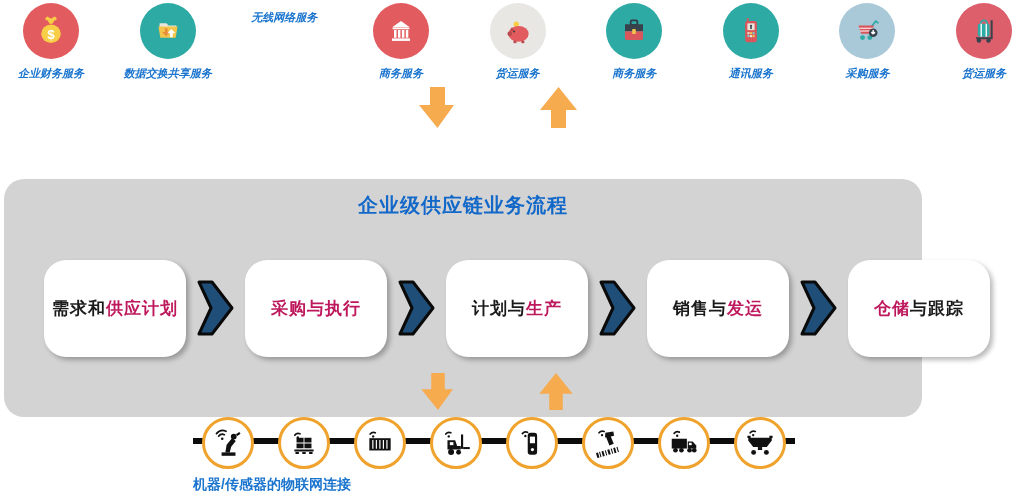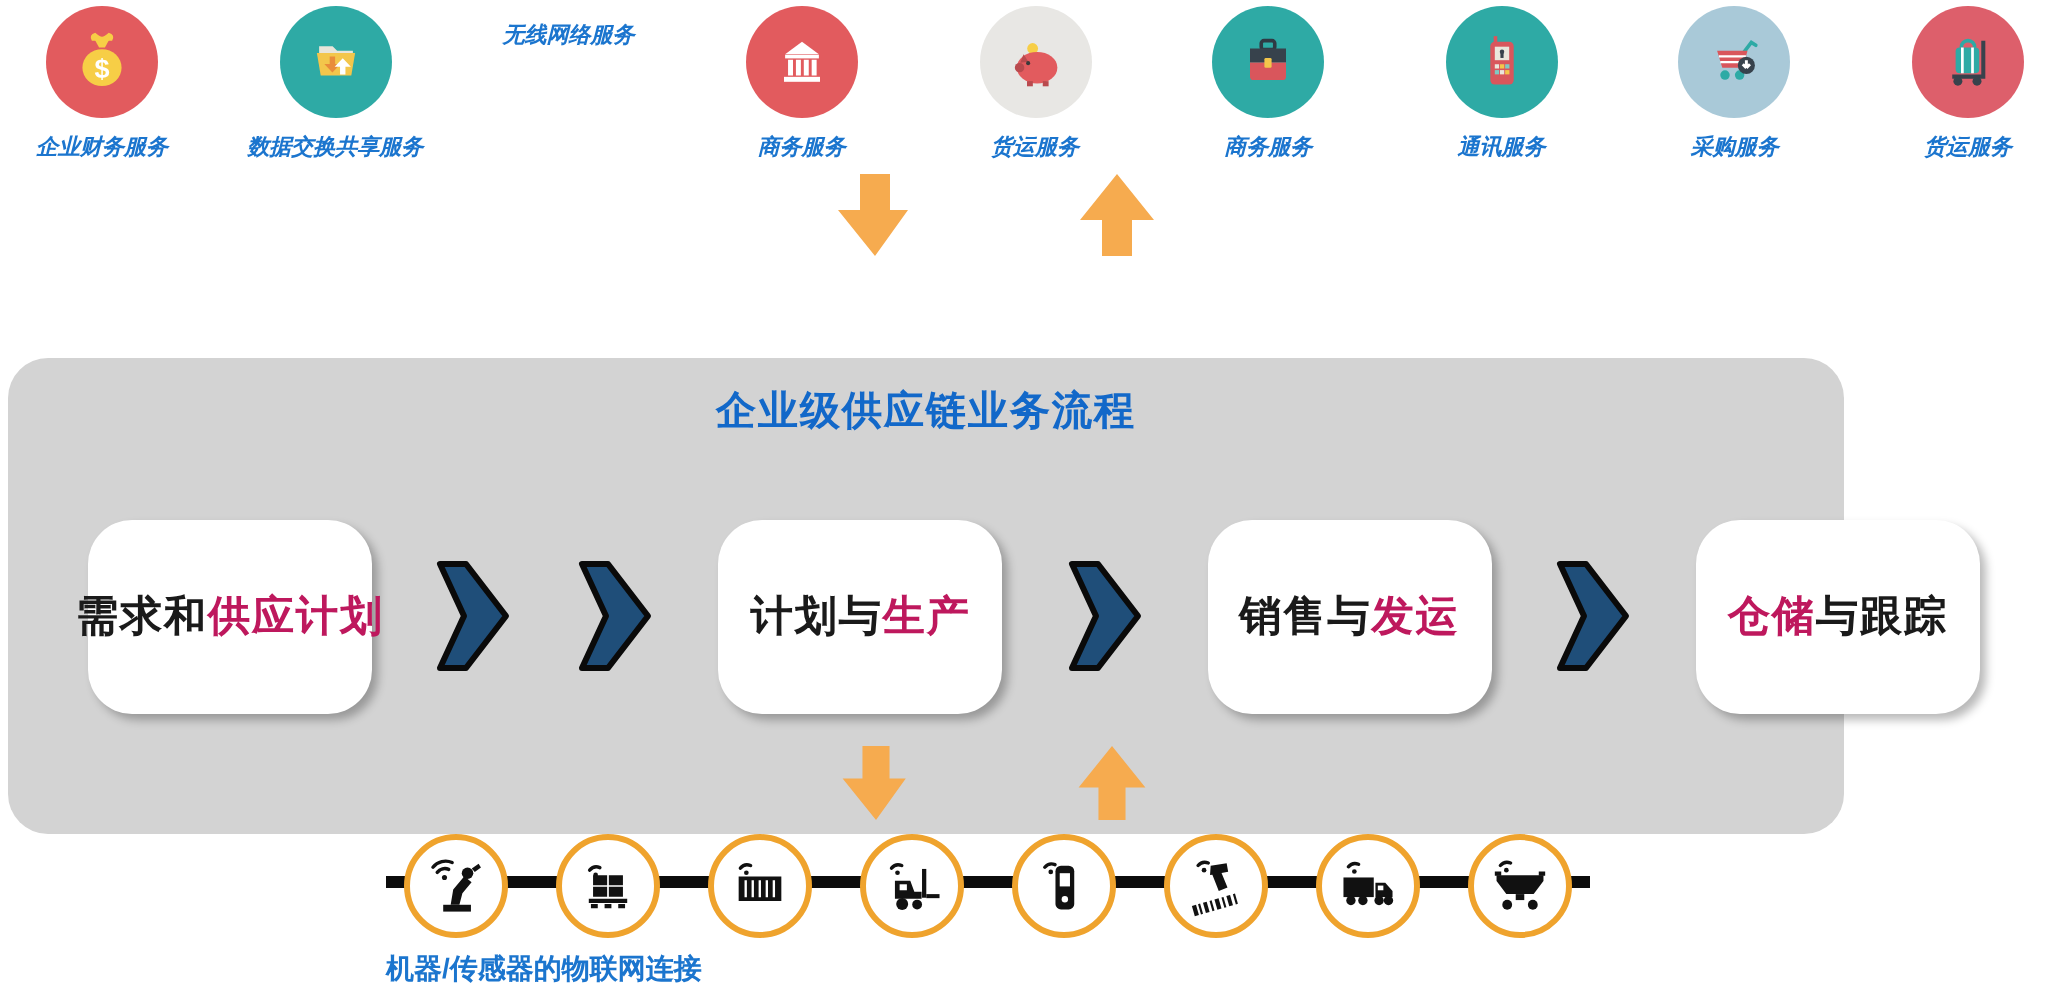--- a/index.html
+++ b/index.html
@@ -35,21 +35,21 @@
     font-size:20px;font-weight:bold;color:#1268C9;letter-spacing:1px;
   }
   .flow{
     position:absolute;top:80px;left:40px;width:946px;height:98px;
     display:flex;align-items:center;justify-content:space-between;
   }
   .pbox{
     width:142px;height:97px;background:#ffffff;border-radius:22px;
     box-shadow:3px 3px 5px rgba(0,0,0,0.28);
     display:flex;align-items:center;justify-content:center;
-    font-size:21px;font-weight:bold;letter-spacing:1px;white-space:nowrap;
+    font-size:17px;font-weight:bold;letter-spacing:1px;white-space:nowrap;
   }
   .pbox .t-black{color:#1A1A1A;}
   .pbox .t-red{color:#be185d;}
   .chev{width:40px;height:58px;}
   .chev svg{display:block;width:100%;height:100%;}
   
   .chain-line{
     position:absolute;left:193px;top:438px;width:602px;height:6px;background:#0C0C0C;
   }
   .chain{
@@ -217,20 +217,25 @@
         <span class="t-red">供应计划</span>
         <span class="t-black"></span>
     </div>
 
     <div class="chev">
       <svg viewBox="0 0 40 58">
           <path d="M3 3h13l20 26L16 55H3l12-26z" fill="#1F4E79" stroke="#0A0A0A" stroke-width="3" stroke-linejoin="round"></path>
         </svg>
     </div>
 
+    <div class="pbox">
+      <span class="t-black"></span>
+        <span class="t-red">采购与执行</span>
+        <span class="t-black"></span>
+    </div>
 
     <div class="chev">
       <svg viewBox="0 0 40 58">
           <path d="M3 3h13l20 26L16 55H3l12-26z" fill="#1F4E79" stroke="#0A0A0A" stroke-width="3" stroke-linejoin="round"></path>
         </svg>
     </div>
 
     <div class="pbox">
       <span class="t-black">计划与</span>
         <span class="t-red">生产</span>

